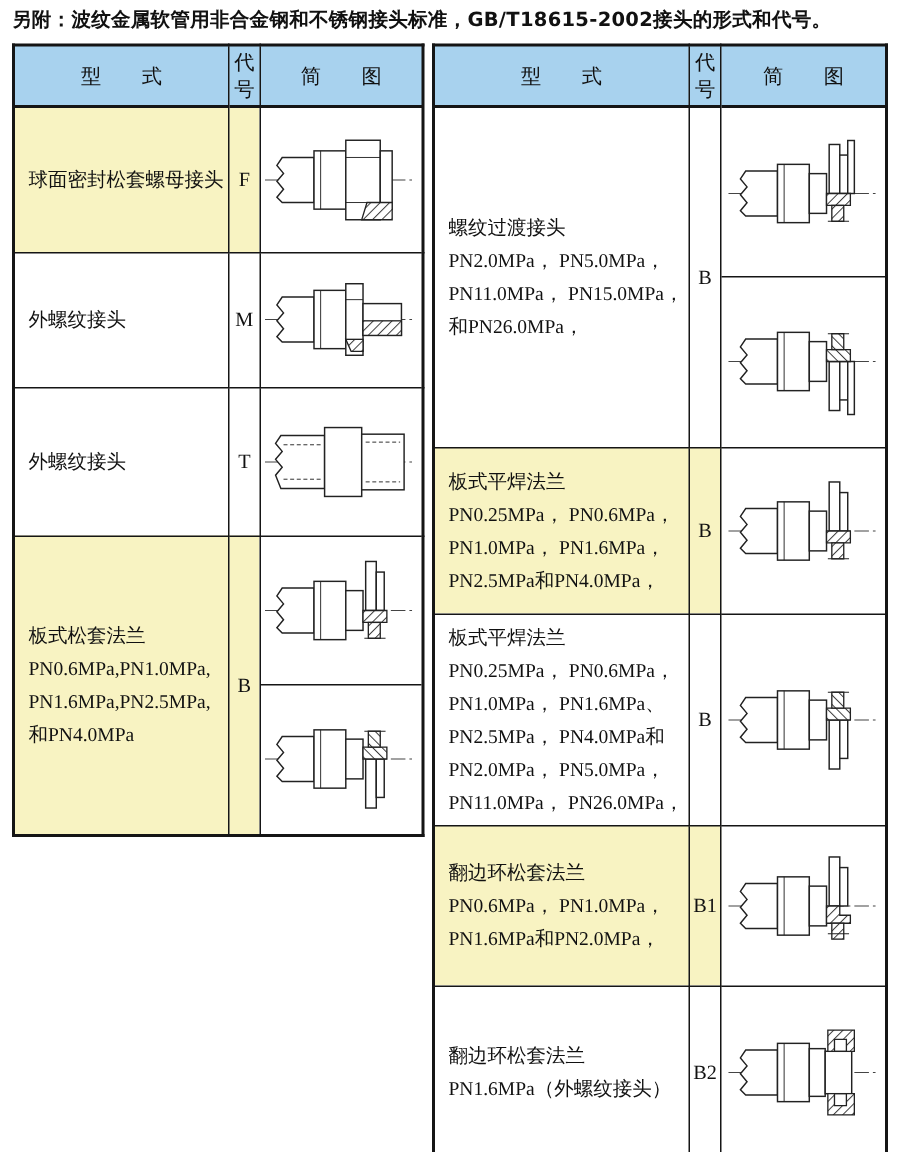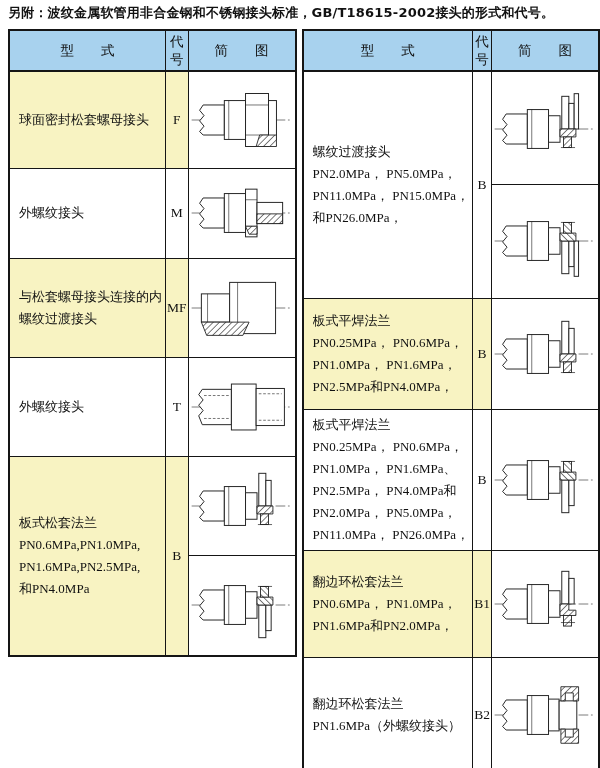--- a/index.html
+++ b/index.html
@@ -103,41 +103,20 @@
                     <line x1="64" y1="57" x2="77" y2="57" stroke="#222" stroke-width="0.7"></line>
                     <rect x="77" y="30" width="29" height="24" fill="#fff" stroke="#222" stroke-width="1.1"></rect>
                     <rect x="77" y="43" width="29" height="11" fill="url(#hatch)" stroke="#222" stroke-width="1"></rect>
                     <path d="M64,57 h13 v9 h-9 z" fill="url(#hatch)" stroke="#222" stroke-width="1"></path>
                   </svg>
                 </div>
               </div>
             </td>
           </tr>
           <tr style="height: 99px;">
-            <td class="type-cell hl">
-              <div class="tline">与松套螺母接头连接的内</div>
-              <div class="tline">螺纹过渡接头</div>
-            </td>
-            <td class="code-cell hl">MF</td>
-            <td class="diag-cell">
-              <div class="dstack" style="height: 96px;">
-                <div class="dbox">
-                  <svg viewBox="0 0 120 84" preserveAspectRatio="xMidYMid meet">
-                    <line x1="3" y1="42" x2="117" y2="42" stroke="#444" stroke-width="0.8" stroke-dasharray="11 3 2 3"></line>
-                    <rect x="14" y="26" width="32" height="32" fill="#fff" stroke="#222" stroke-width="1.1"></rect>
-                    <line x1="21" y1="26" x2="21" y2="58" stroke="#222" stroke-width="0.7"></line>
-                    <rect x="46" y="13" width="52" height="58" fill="#fff" stroke="#222" stroke-width="1.1"></rect>
-                    <line x1="55" y1="13" x2="55" y2="71" stroke="#222" stroke-width="0.7"></line>
-                    <path d="M14,58 H68 L61,73 H20 Z" fill="url(#hatch)" stroke="#222" stroke-width="1"></path>
-                  </svg>
-                </div>
-              </div>
-            </td>
-          </tr>
-          <tr style="height: 99px;">
             <td class="type-cell">
               <div class="tline">外螺纹接头</div>
             </td>
             <td class="code-cell">T</td>
             <td class="diag-cell">
               <div class="dstack" style="height: 96px;">
                 <div class="dbox">
                   <svg viewBox="0 0 120 84" preserveAspectRatio="xMidYMid meet">
                     <line x1="3" y1="42" x2="117" y2="42" stroke="#444" stroke-width="0.8" stroke-dasharray="11 3 2 3"></line>
                     <path d="M48,22 H15 l-4,6 5,6 -5,6 5,6 -5,6 4,10 H48 z" fill="#fff" stroke="#222" stroke-width="1.1"></path>

